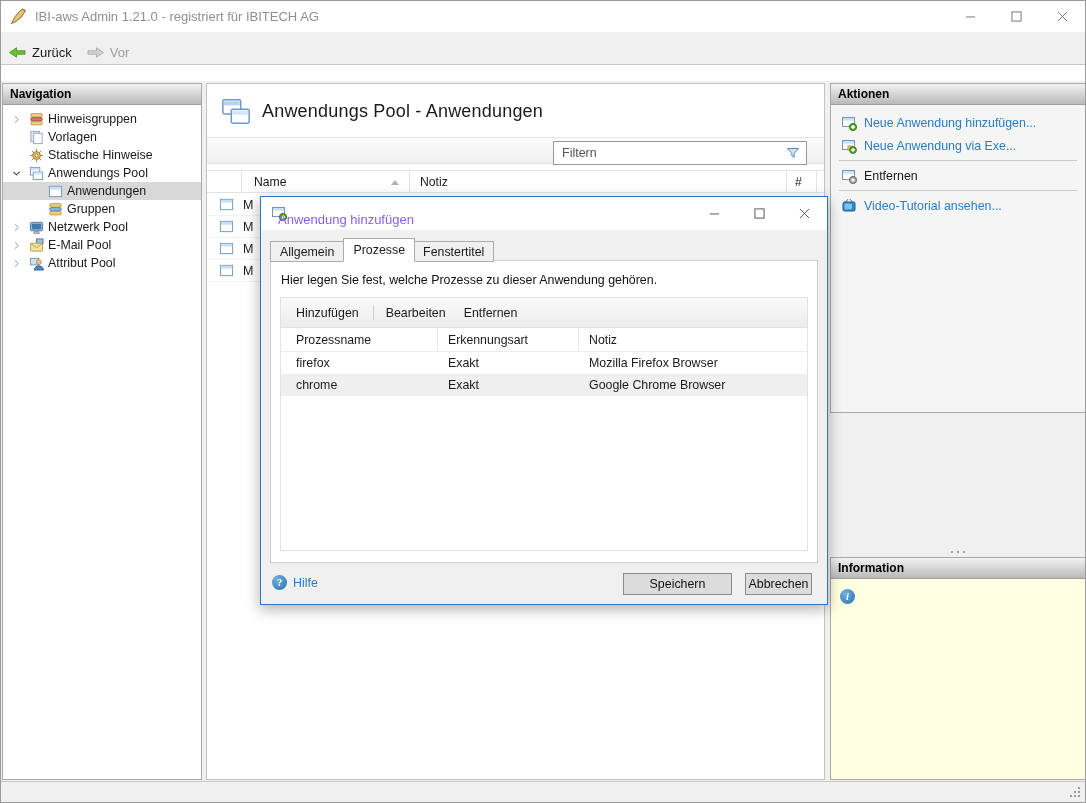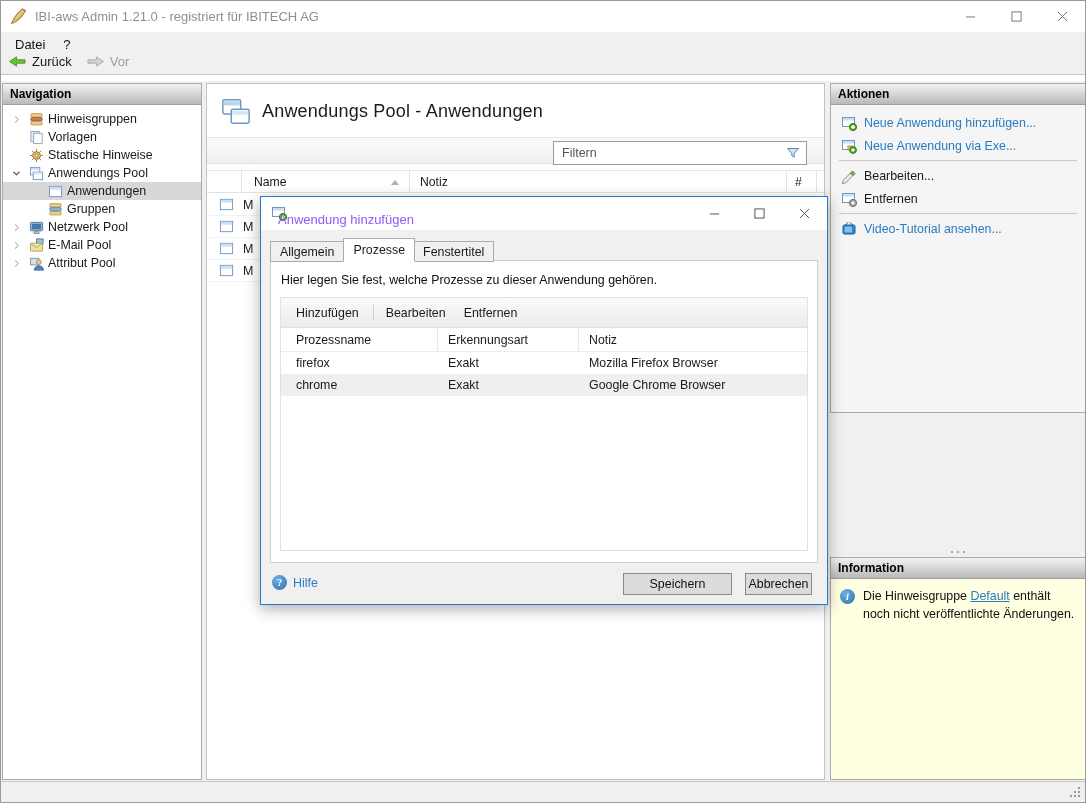--- a/index.html
+++ b/index.html
@@ -13,21 +13,21 @@
   .win-title { position:absolute; left:34px; top:8px; font-size:13px; color:#8f8f8f; }
   .win-controls { position:absolute; right:0; top:0; height:31px; display:flex; }
   .wc { width:46px; height:31px; display:flex; align-items:center; justify-content:center; }
 
   
   .menubar { position:absolute; left:0; top:31px; width:100%; height:24px; background:#f0f0f0; display:flex; align-items:center; }
   .menu-item { padding:0 9px; font-size:13px; color:#111; }
   .menu-item.first { margin-left:5px; }
 
   
-  .toolbar { position:absolute; left:0; top:49px; width:100%; height:25px; background:#f0f0f0; border-bottom:1px solid #c6c6c6; display:flex; }
+  .toolbar { position:absolute; left:0; top:39px; width:100%; height:25px; background:#f0f0f0; border-bottom:1px solid #c6c6c6; display:flex; align-items:center; }
   .tb-btn { display:flex; align-items:center; gap:5px; padding:0 7px; height:23px; font-size:13px; }
   .tb-btn.fwd span { color:#9c9c9c; }
 
   .workspace { position:absolute; left:0; top:80px; width:100%; height:702px; background:#f0f0f0; }
 
   
   .panel { position:absolute; background:#fff; border:1px solid #a9a9a9; }
   .panel-header { height:21px; background:linear-gradient(#f2f2f2,#b9b9b9); border-bottom:1px solid #9f9f9f; font-weight:bold; font-size:12px; line-height:20px; padding-left:7px; color:#000; }
 
   
@@ -406,29 +406,20 @@
               <circle cx="12" cy="12" r="3.4" fill="#54a822" stroke="#3d7d17"></circle>
               <path d="M12 10.2v3.6M10.2 12h3.6" stroke="#fff" stroke-width="1.3"></path>
             </svg>
           </span>
         <span>Neue Anwendung via Exe...</span>
       </div>
       <div class="hr"></div>
       <div class="action-item">
         <span class="ic">
             <svg viewBox="0 0 16 16">
-              <path d="M2 12.5l7.5-7.5 2.5 2.5L4.5 15 1.5 15.5z" fill="#ececec" stroke="#8a8a8a"></path>
-              <path d="M9.5 5l2-2 2.5 2.5-2 2z" fill="#7eb356" stroke="#55853a"></path>
-            </svg>
-          </span>
-        <span>Bearbeiten...</span>
-      </div>
-      <div class="action-item">
-        <span class="ic">
-            <svg viewBox="0 0 16 16">
               <rect x="1.5" y="2.5" width="12" height="9" fill="#fff" stroke="#7396bd"></rect>
               <path d="M2 3h11v2.6H2z" fill="#c9dff5"></path>
               <circle cx="12" cy="12" r="3.6" fill="#9aa0a6" stroke="#6d7277"></circle>
               <path d="M10.7 10.7l2.6 2.6M13.3 10.7l-2.6 2.6" stroke="#fff" stroke-width="1.3"></path>
             </svg>
           </span>
         <span>Entfernen</span>
       </div>
       <div class="hr"></div>
       <div class="action-item link">
@@ -445,23 +436,20 @@
   </div>
 
   <div class="split-dots">
       <i></i>
     </div>
 
   <div class="panel info-panel">
     <div class="panel-header">Information</div>
     <div class="info-body">
       <span class="badge info-badge">i</span>
-      <span class="info-text">
-        <span>Die Hinweisgruppe </span><span class="info-link">Default</span><span> enthält noch nicht veröffentlichte Änderungen.</span>
-      </span>
     </div>
   </div>
 
   <div class="statusbar">
     <div class="grip"></div>
   </div>
 
   <div class="dialog">
     <div class="dlg-titlebar">
       <span class="dlg-icon">

